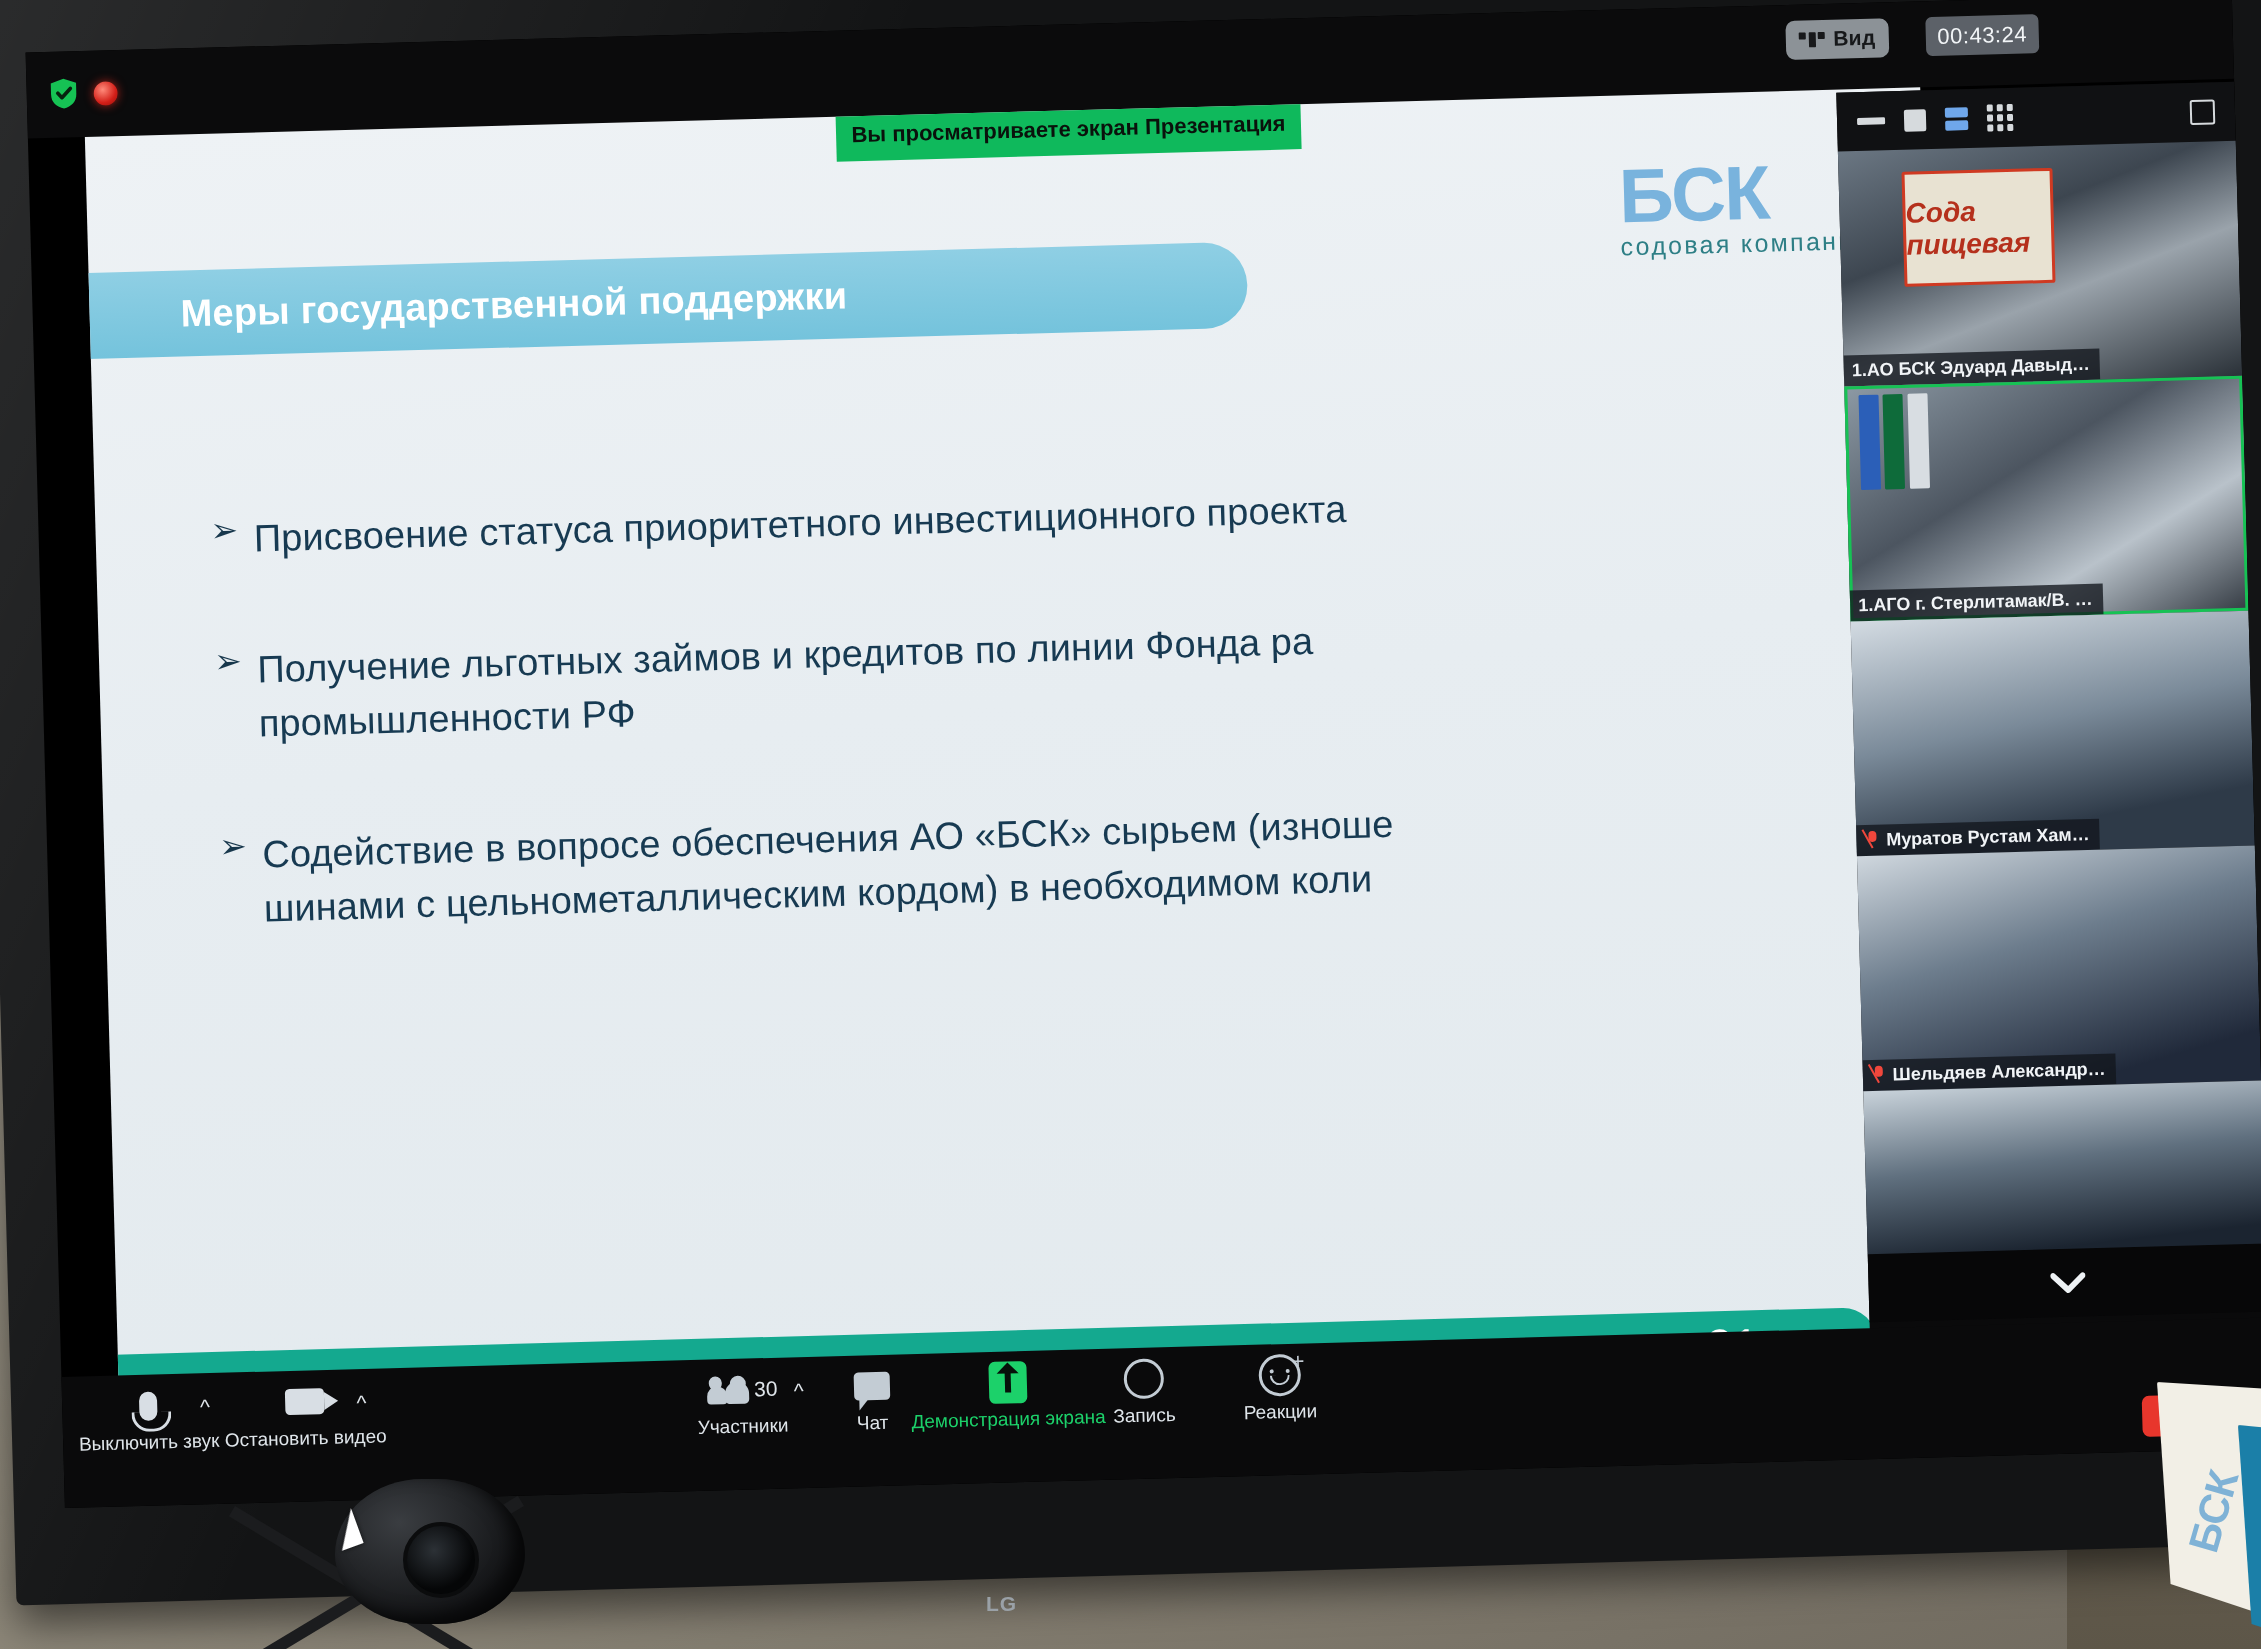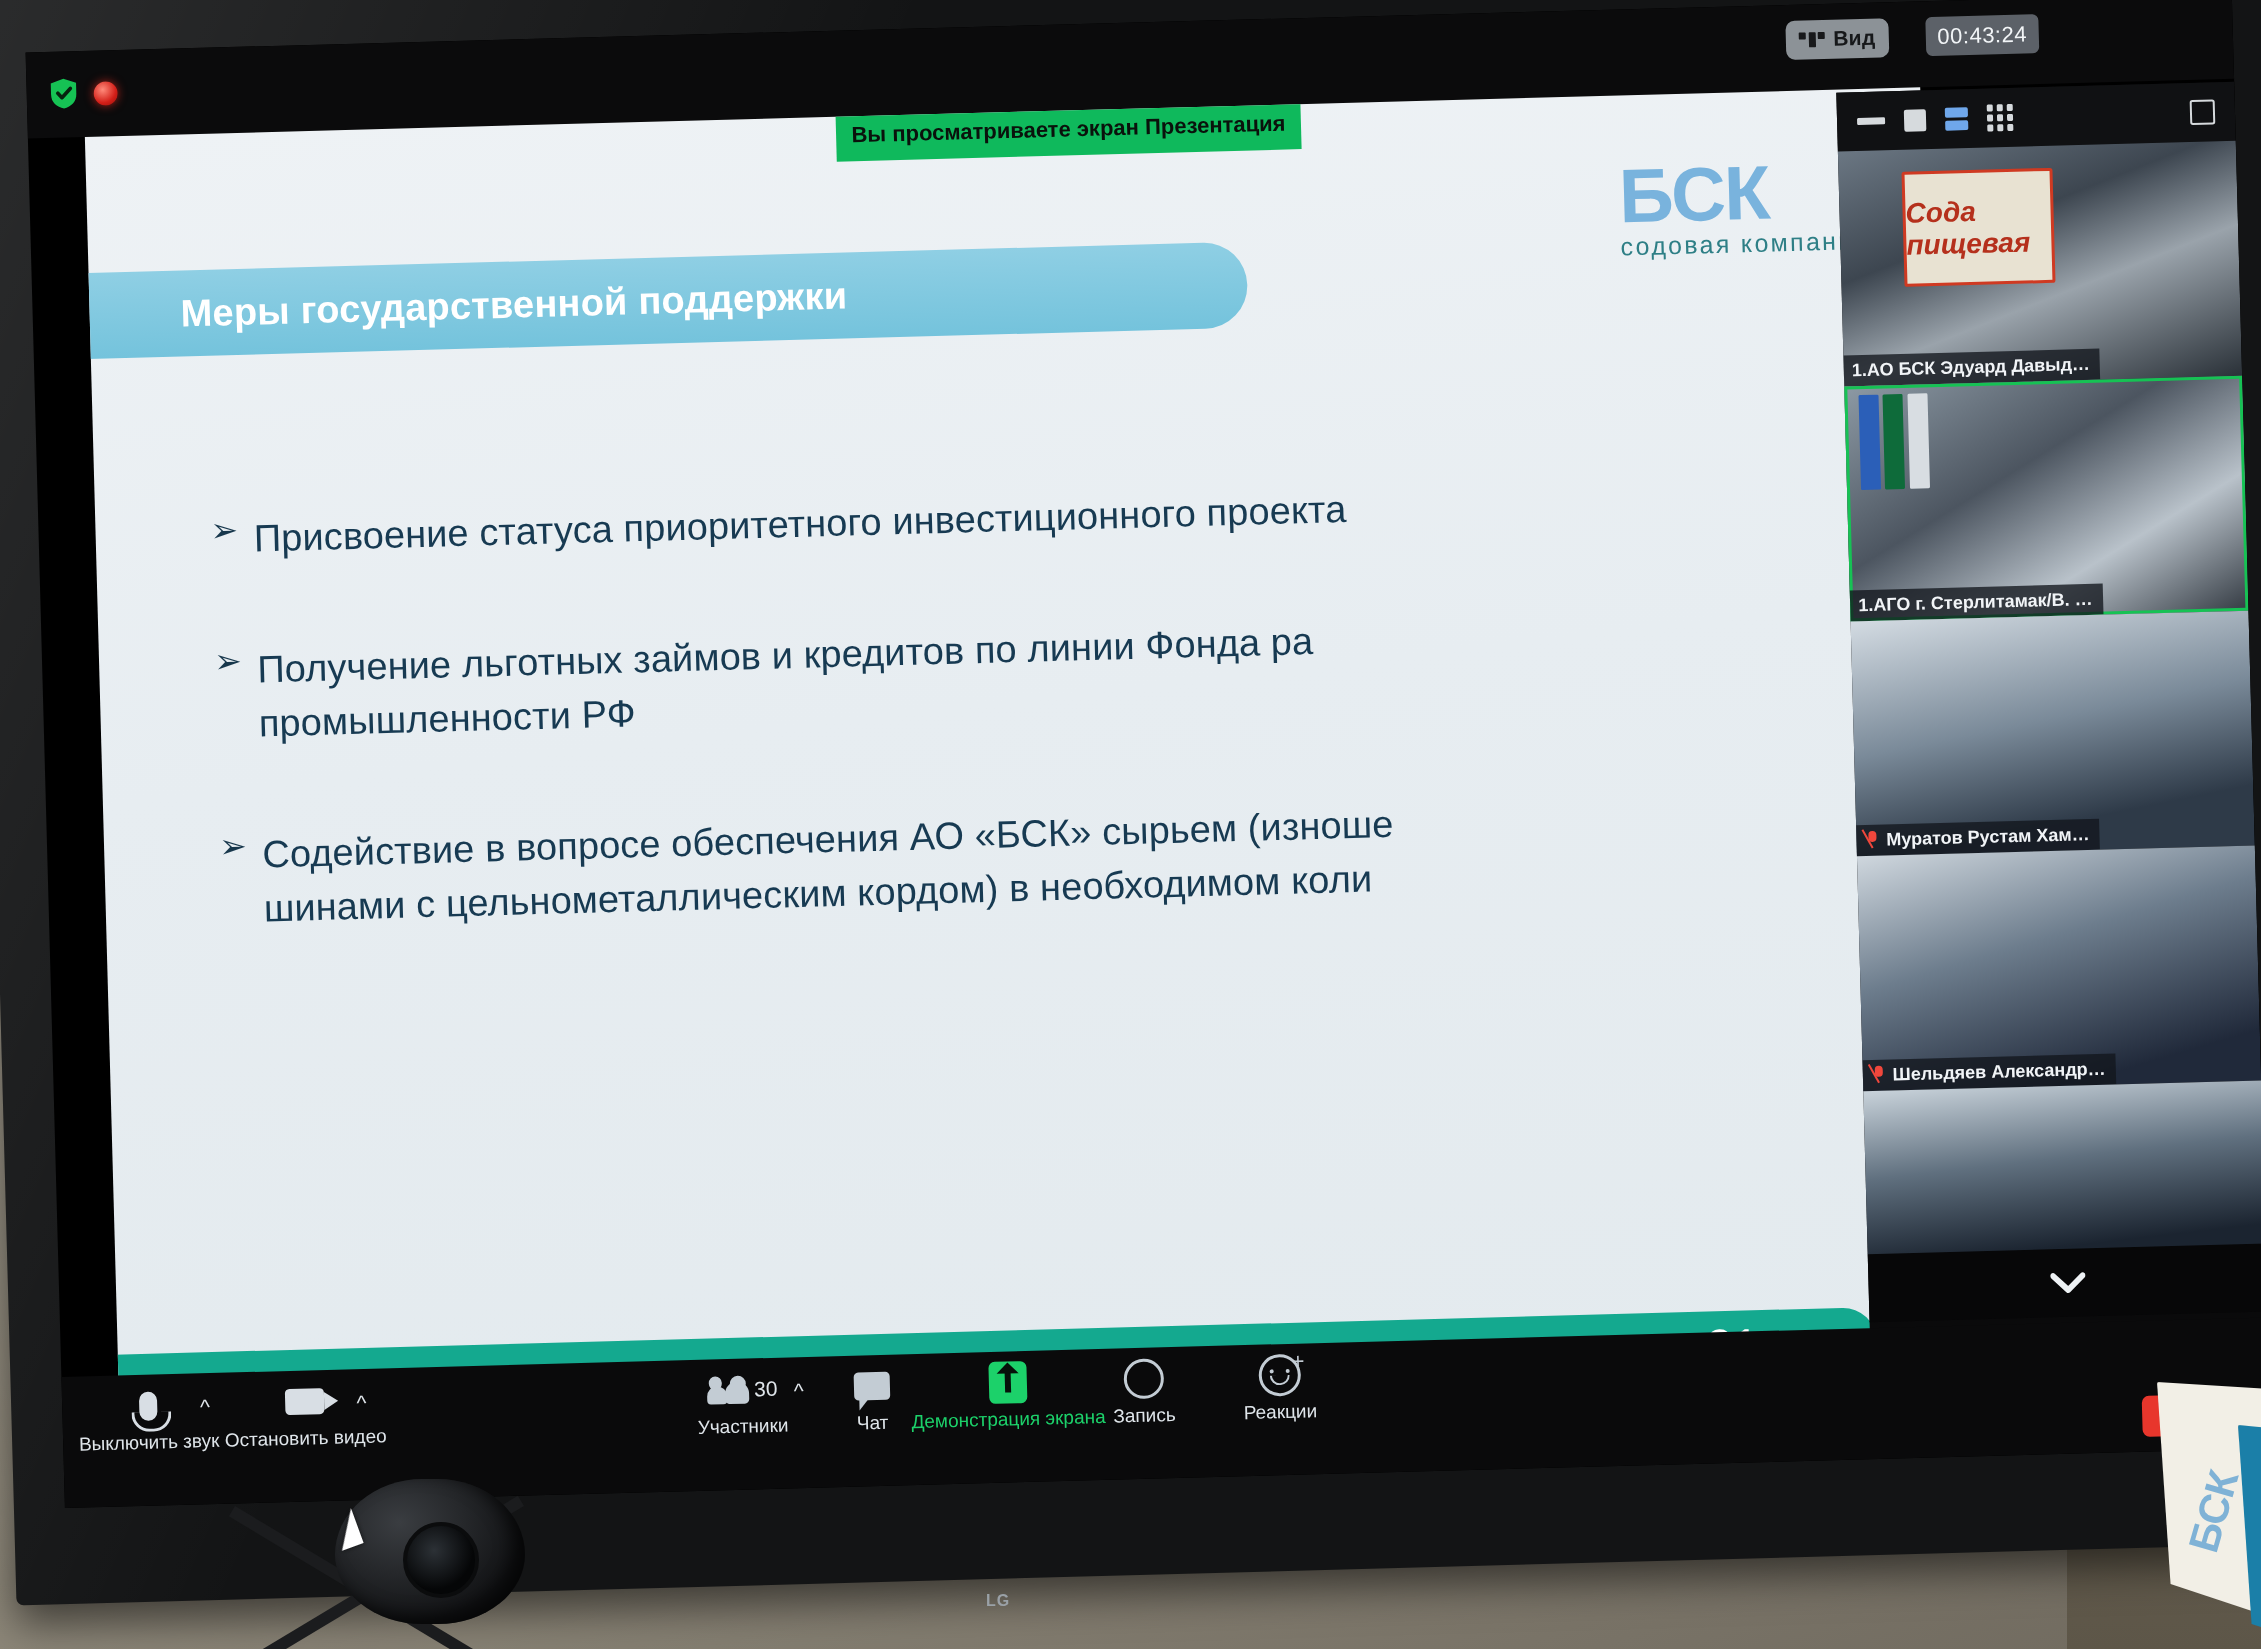--- a/index.html
+++ b/index.html
@@ -158,21 +158,21 @@
   #stand{position:absolute;left:235px;top:1506px;width:497px;height:145px;z-index:11;}
   #stand .leg{position:absolute;background:#1b1c1e;}
   #stand .l1{left:0;top:0;width:298px;height:11.8px;transform:rotate(31deg);transform-origin:left top;}
   #stand .l2{left:289px;top:0;width:298px;height:11.8px;transform:rotate(149deg);transform-origin:left top;}
   #webcam{position:absolute;left:335px;top:1479px;width:190px;height:145px;z-index:12;
       background:radial-gradient(ellipse at 34% 30%,#3a3d41,#121315 70%);
       border-radius:46% 46% 46% 46%/52% 52% 48% 48%;
       box-shadow:inset -11px -7.2px 18px rgba(0,0,0,.7);}
   #webcam .lens{position:absolute;left:68px;top:43px;width:68px;height:68px;border-radius:50%;
       background:radial-gradient(circle at 40% 36%,#2c3136,#050607 65%);border:4.5px solid #0b0c0d;}
-  #lgbadge{position:absolute;left:986px;top:1592px;z-index:12;color:#9aa1a7;font-size:16px;
+  #lgbadge{position:absolute;left:986px;top:1592px;z-index:12;color:#9aa1a7;font-size:21px;
       letter-spacing:0.9px;font-weight:700;}
   #cursor{position:absolute;left:335px;top:1511px;width:0;height:0;z-index:13;
       border-style:solid;border-width:0 0 37px 23.5px;
       border-color:transparent transparent #ffffff transparent;transform:rotate(-20deg);
       filter:drop-shadow(0 0 2.7px rgba(0,0,0,.6));}
 
   
   .flagpole{position:absolute;z-index:14;}
   .cloth{position:absolute;border-radius:1.8px 4.5px 27px 2.7px;box-shadow:-4.5px 2.7px 11.8px rgba(0,0,0,.35);}
   #flagA{left:2252px;top:1339px;}

